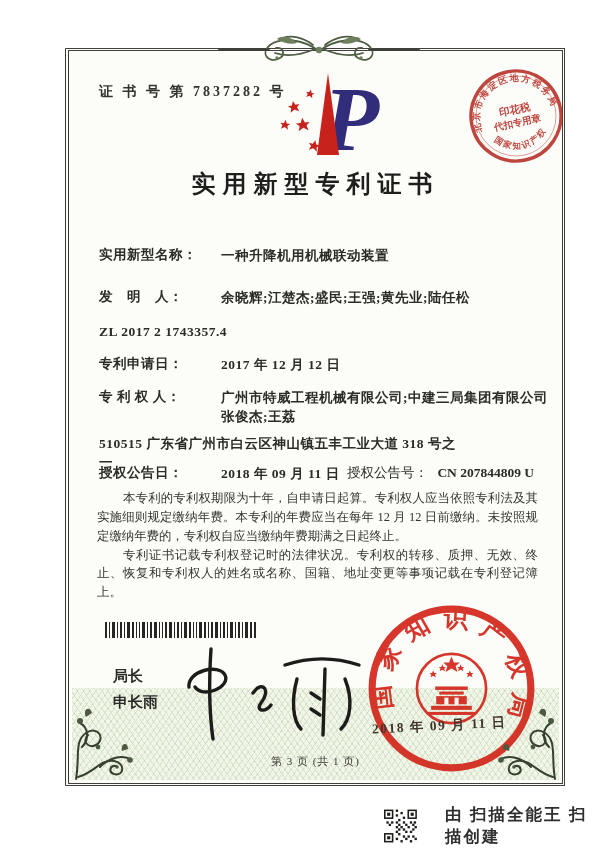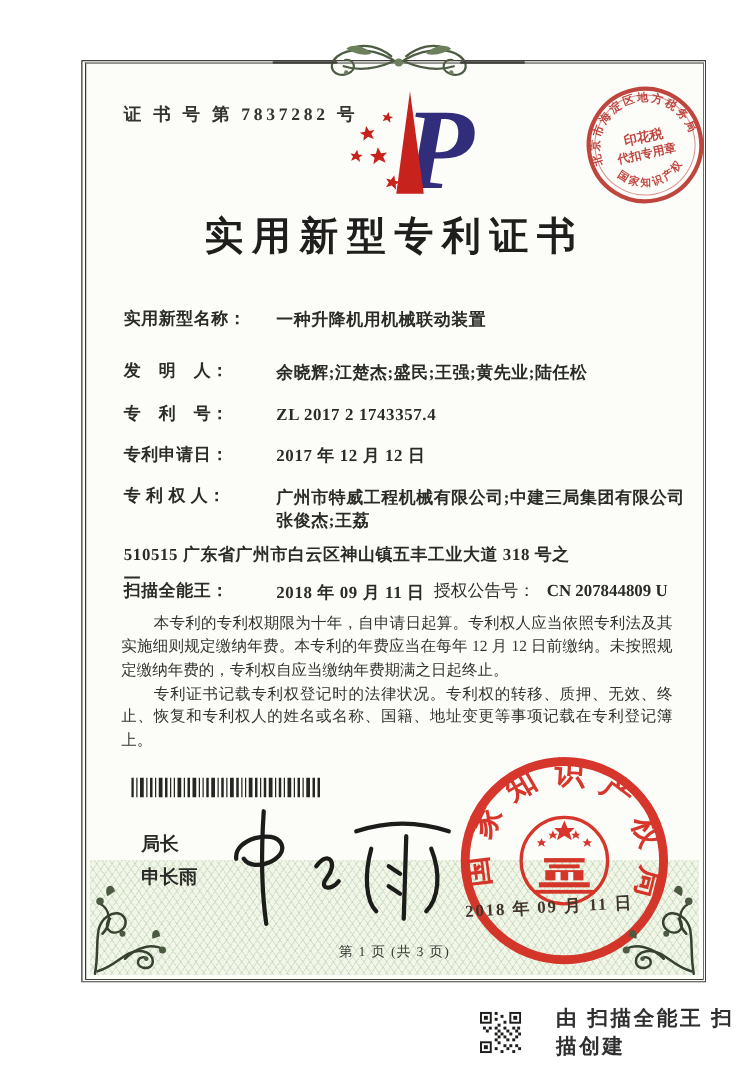--- a/index.html
+++ b/index.html
@@ -26,21 +26,21 @@
   }
   .top-ornament{position:absolute;left:148px;top:-22px;z-index:2;}
   .cert-no{
     position:absolute;left:30px;top:32px;font-size:14px;font-weight:600;
     letter-spacing:3px;color:#33332f;z-index:1;
   }
   .logo{position:absolute;left:196px;top:16px;z-index:1;}
   .tax-stamp{position:absolute;left:397px;top:15px;transform:rotate(-12deg);opacity:.85;z-index:1;}
   .title{
     position:absolute;left:0;right:0;top:117px;margin:0;text-align:center;
-    font-size:31px;font-weight:700;letter-spacing:7px;color:#1e1e1c;z-index:1;
+    font-size:24px;font-weight:700;letter-spacing:7px;color:#1e1e1c;z-index:1;
   }
   .row{position:absolute;left:0;right:10px;padding-left:30px;display:flex;
     font-size:13.5px;z-index:1;}
   .row .lbl{flex:0 0 122px;font-weight:700;letter-spacing:.5px;}
   .row .val{font-weight:700;letter-spacing:.5px;line-height:19px;}
   .row .pair2{position:absolute;left:278px;top:0;font-weight:700;white-space:nowrap;}
   .row .pair2 .lbl2{font-weight:400;margin-right:6px;}
   .paras{position:absolute;left:28px;right:24px;top:438px;z-index:1;}
   .paras p{margin:0;font-size:12.4px;line-height:1.52;text-indent:2.1em;
     text-align:justify;color:#34342f;font-weight:500;}
@@ -127,42 +127,41 @@
 
   <div class="row" style="top:195px">
     <span class="lbl">实用新型名称：</span>
     <span class="val">一种升降机用机械联动装置</span>
   </div>
   <div class="row" style="top:237px">
     <span class="lbl">发　明　人：</span>
     <span class="val">余晓辉;江楚杰;盛民;王强;黄先业;陆任松</span>
   </div>
   <div class="row" style="top:271px">
-    <span class="lbl">专　利　号：</span>
     <span class="val">ZL 2017 2 1743357.4</span>
   </div>
   <div class="row" style="top:304px">
     <span class="lbl">专利申请日：</span>
     <span class="val">2017 年 12 月 12 日</span>
   </div>
   <div class="row" style="top:337px">
     <span class="lbl">专 利 权 人：</span>
     <span class="val">
       <div>广州市特威工程机械有限公司;中建三局集团有限公司</div>
       <div>张俊杰;王荔</div>
     </span>
   </div>
   <div class="row" style="top:383px">
     <span class="val">
       <div>510515 广东省广州市白云区神山镇五丰工业大道 318 号之</div>
       <div>一</div>
     </span>
   </div>
   <div class="row" style="top:413px">
-    <span class="lbl">扫描全能王：</span>
+    <span class="lbl">授权公告日：</span>
     <span class="val">2018 年 09 月 11 日</span>
     <span class="pair2">
       <span class="lbl2">授权公告号：</span>
       <span>CN 207844809 U</span>
     </span>
   </div>
 
   <div class="paras">
     <p>本专利的专利权期限为十年，自申请日起算。专利权人应当依照专利法及其实施细则规定缴纳年费。本专利的年费应当在每年 12 月 12 日前缴纳。未按照规定缴纳年费的，专利权自应当缴纳年费期满之日起终止。</p>
     <p>专利证书记载专利权登记时的法律状况。专利权的转移、质押、无效、终止、恢复和专利权人的姓名或名称、国籍、地址变更等事项记载在专利登记簿上。</p>
@@ -252,21 +251,21 @@
       <rect x="71" y="93.5" width="30" height="8"></rect>
       <rect x="66" y="103" width="40" height="4"></rect>
       <rect x="62" y="109" width="48" height="3"></rect>
       <rect x="79" y="95" width="4" height="7" fill="#fcfcf9"></rect>
       <rect x="89" y="95" width="4" height="7" fill="#fcfcf9"></rect>
     </g>
   </svg>
 
   <div class="seal-date">2018 年 09 月 11 日</div>
 
-  <div class="footer">第 1 页 (共 3 页)</div>
+  <div class="footer">第 3 页 (共 1 页)</div>
 
   <svg class="flourish left" width="80" height="95" viewBox="0 0 80 95">
     <g stroke="#37412f" stroke-width="2" fill="none" stroke-linecap="round">
       <path d="M6,92 C10,70 4,54 16,46 C28,38 36,52 26,58 C18,62 12,54 18,48"></path>
       <path d="M8,90 C24,86 30,72 44,74 C56,76 54,90 44,87 C38,85 40,78 46,79"></path>
       <path d="M12,60 C20,52 18,40 10,36"></path>
       <path d="M30,80 C40,70 52,68 60,72"></path>
     </g>
     <g fill="#4c5a41">
       <circle cx="10" cy="34" r="3"></circle>

